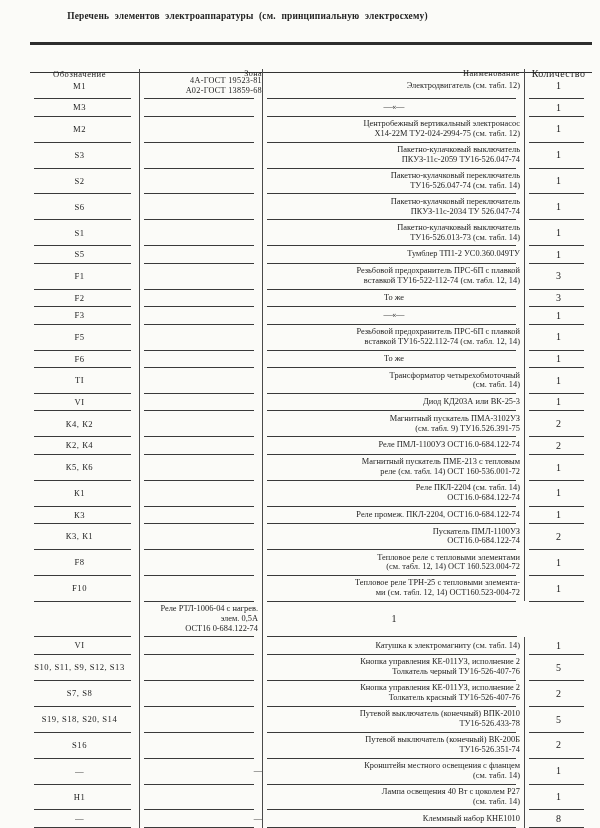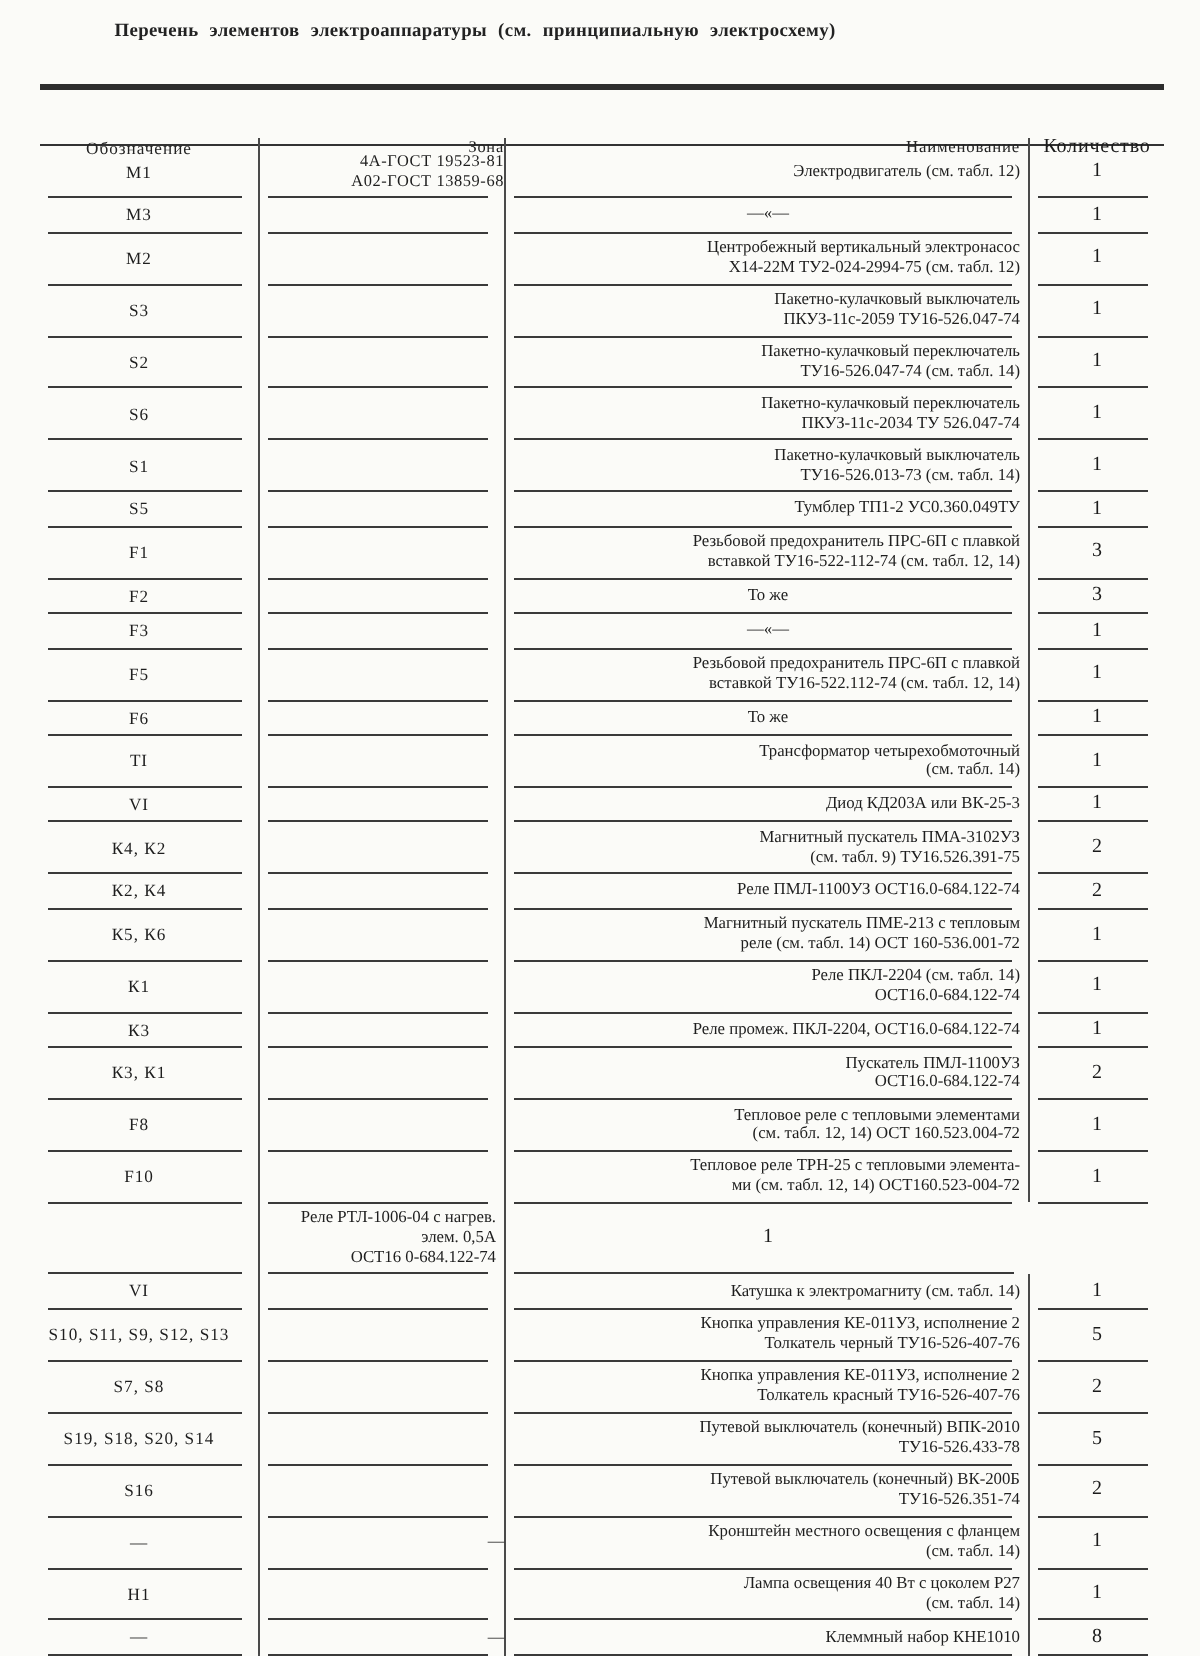--- a/index.html
+++ b/index.html
@@ -4,21 +4,21 @@
 <style>
   html, body { margin: 0; padding: 0; }
   body {
     width: 600px; height: 828px;
     background: #fbfbf8;
     font-family: "Liberation Serif", "DejaVu Serif", serif;
     color: #1e1e1e;
     overflow: hidden;
     -webkit-font-smoothing: antialiased;
   }
-  .page { position: relative; width: 475px; height: 828px; }
+  .page { position: relative; width: 475px; height: 828px; padding-left: 10px; }
 
   .title {
     padding-top: 11px;
     text-align: center;
     font-size: 9.4px;
     font-weight: bold;
     letter-spacing: 0.2px;
     word-spacing: 3px;
     color: #222;
   }

